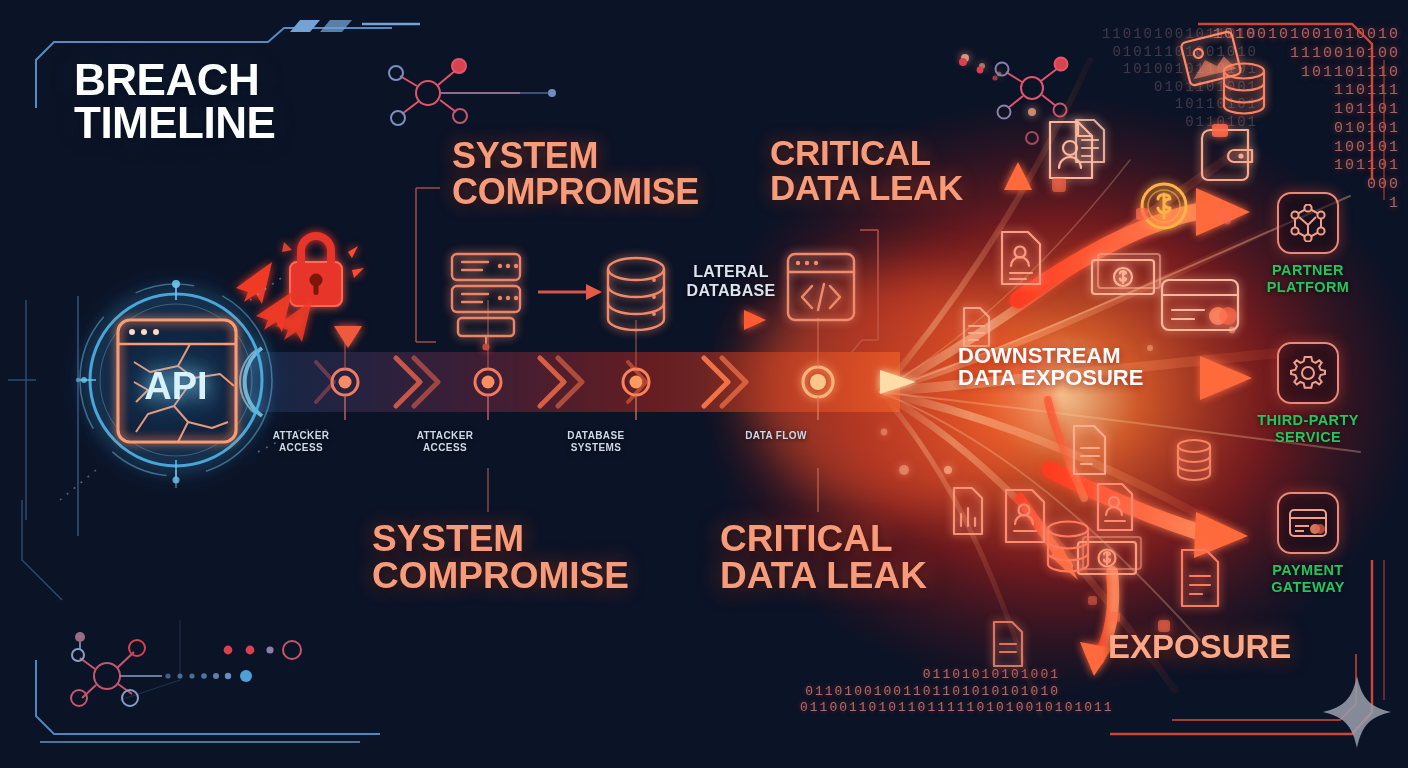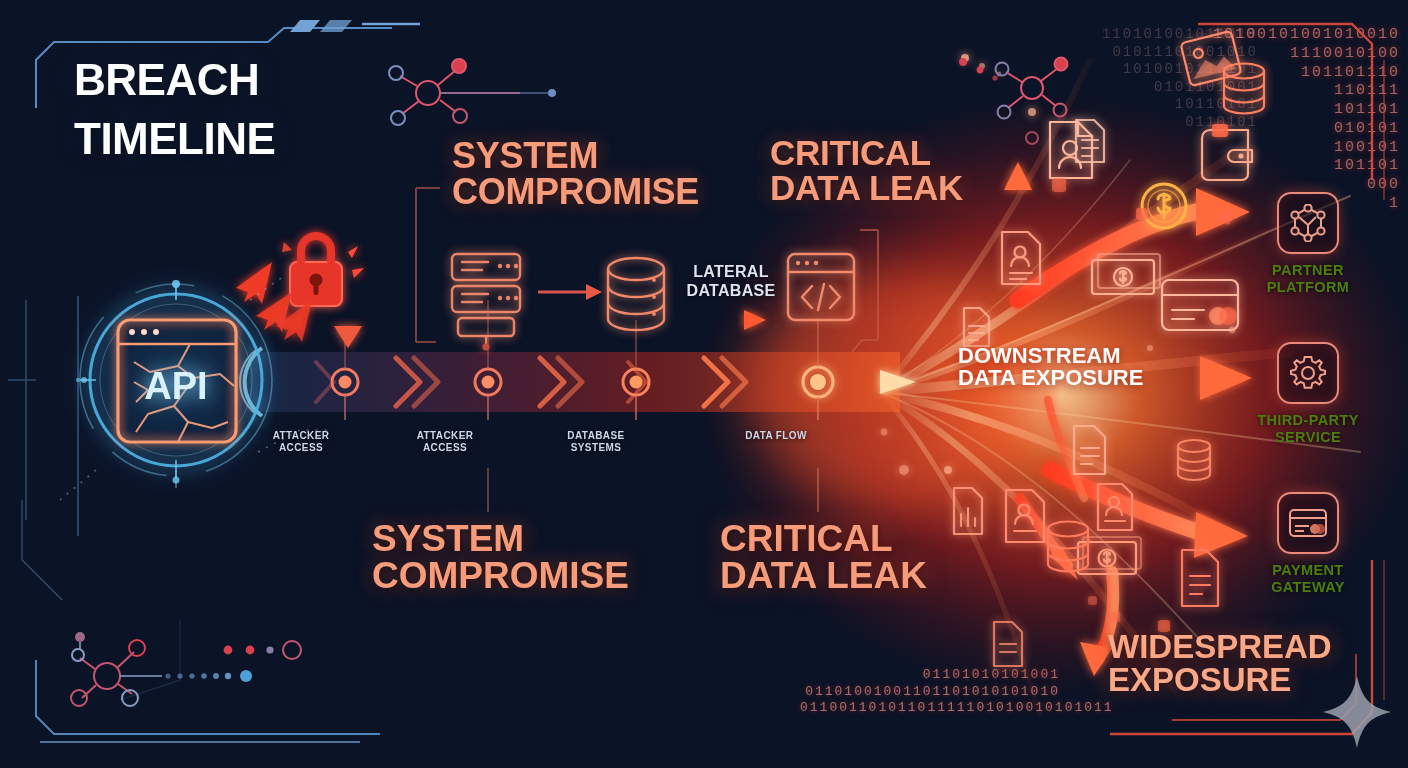--- a/index.html
+++ b/index.html
@@ -27,21 +27,21 @@
   .bin-bc { bottom:52px; left:800px; font-size:13px; color:rgba(255,160,150,0.62);
             text-align:right; text-shadow:0 0 5px rgba(255,60,40,0.45); width:260px; }
 
   
   #title {
     position:absolute; left:74px; top:58px; z-index:30;
     font-size:44px; font-weight:bold; line-height:0.98;
     color:#fdfefe; letter-spacing:-0.5px;
     text-shadow:0 2px 14px rgba(0,0,0,0.55), 0 0 30px rgba(120,180,255,0.18);
   }
-  #title .l2 { display:block;margin-top:16px; }
+  #title .l2 { display:block; }
 
   
   .stage-head {
     position:absolute; z-index:30; font-weight:bold; line-height:1.0;
     color:#f79c7b; letter-spacing:-0.3px;
     text-shadow:0 0 18px rgba(255,90,50,0.45), 0 2px 8px rgba(0,0,0,0.5);
   }
   .stage-head span { display:block; }
   #head-sys  { left:452px; top:138px; font-size:36px; }
   #head-leak { left:770px; top:135px; font-size:35px; }
@@ -90,21 +90,21 @@
   
   .dest { position:absolute; z-index:30; width:140px; text-align:center; }
   .dest .box {
     width:62px; height:62px; margin:0 auto 8px auto;
     border:2px solid #e8897a; border-radius:14px;
     background:rgba(30,12,24,0.55);
     box-shadow:0 0 14px rgba(255,90,60,0.40), inset 0 0 12px rgba(255,80,50,0.14);
     display:flex; align-items:center; justify-content:center;
   }
   .dest .lbl {
-    font-size:14.5px; font-weight:bold; color:#4d7c0f; line-height:1.18;
+    font-size:14.5px; font-weight:bold; color:#22c55e; line-height:1.18;
     letter-spacing:0.4px; text-shadow:0 1px 5px rgba(0,0,0,0.75);
   }
   .dest .lbl span { display:block; }
   #dest-partner { left:1238px; top:192px; }
   #dest-third   { left:1238px; top:342px; }
   #dest-payment { left:1238px; top:492px; }
 
   
   #api-node { position:absolute; left:78px; top:282px; z-index:28; width:196px; height:196px; }
   #api-label {
@@ -713,21 +713,20 @@
   </div>
   <div class="caption" id="cap-critical">
     <span>CRITICAL</span>
     <span>DATA LEAK</span>
   </div>
   <div class="caption" id="cap-downstream">
     <span>DOWNSTREAM</span>
     <span>DATA EXPOSURE</span>
   </div>
   <div class="caption" id="cap-widespread">
-    <span>WIDESPREAD</span>
     <span>EXPOSURE</span>
   </div>
 
   <div class="dest" id="dest-partner">
     <div class="box">
       <svg width="38" height="38" viewBox="0 0 38 38" fill="none" stroke="#f0a08a" stroke-width="2">
         <path d="M19,4 L32,11 L32,27 L19,34 L6,27 L6,11 Z"></path>
         <circle cx="19" cy="4" r="3.6" fill="#2a1420"></circle>
         <circle cx="32" cy="11" r="3.6" fill="#2a1420"></circle>
         <circle cx="32" cy="27" r="3.6" fill="#2a1420"></circle>

